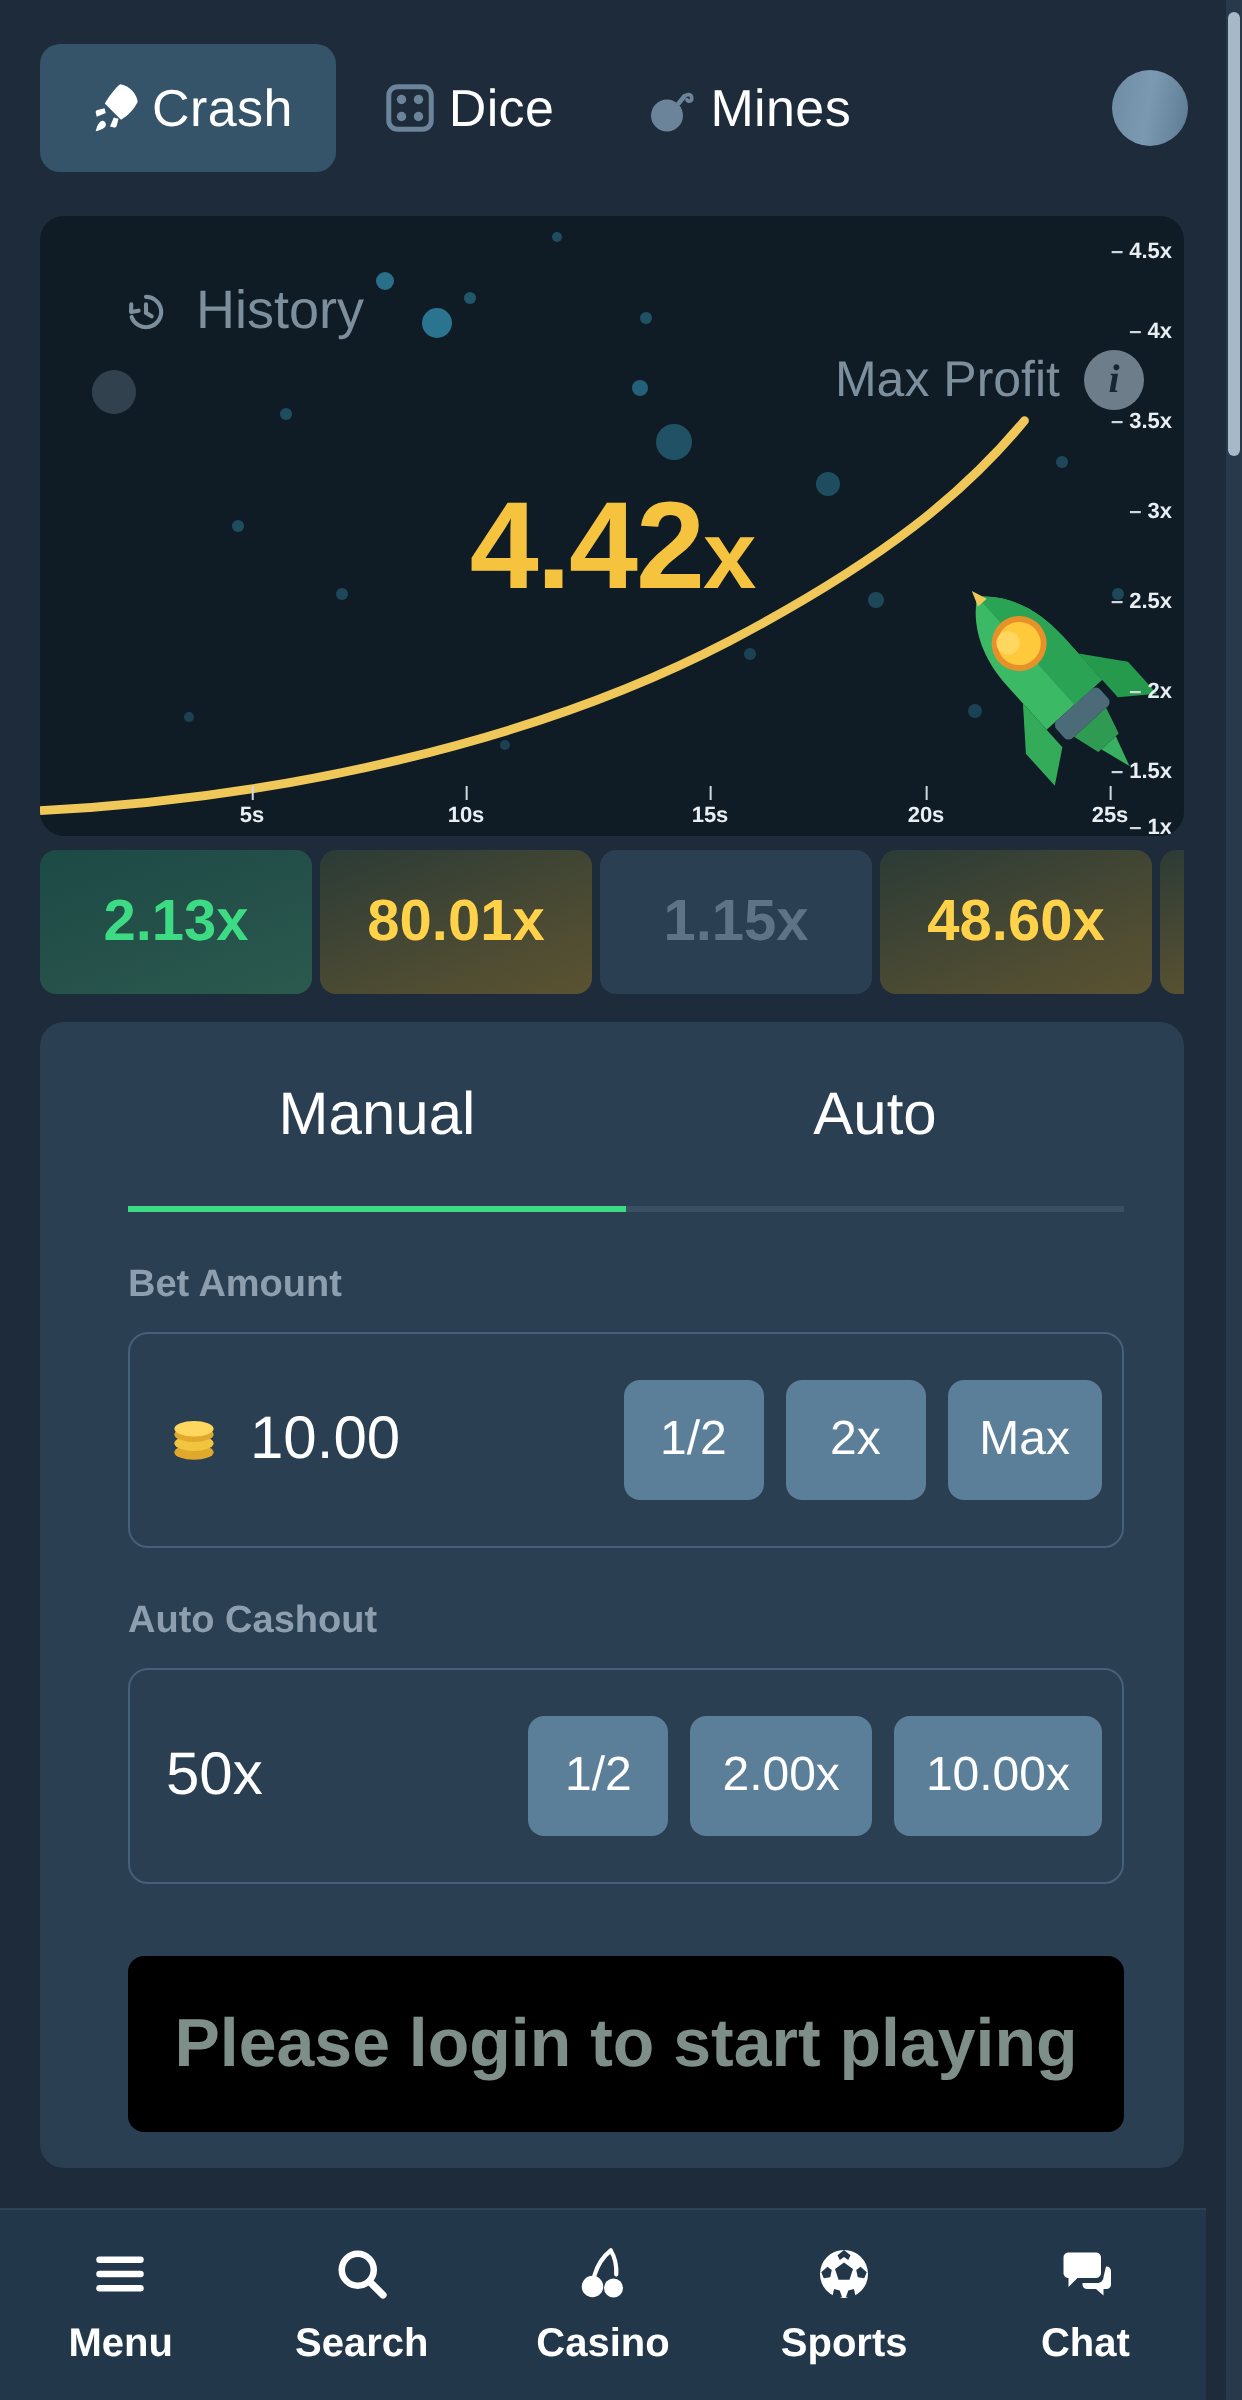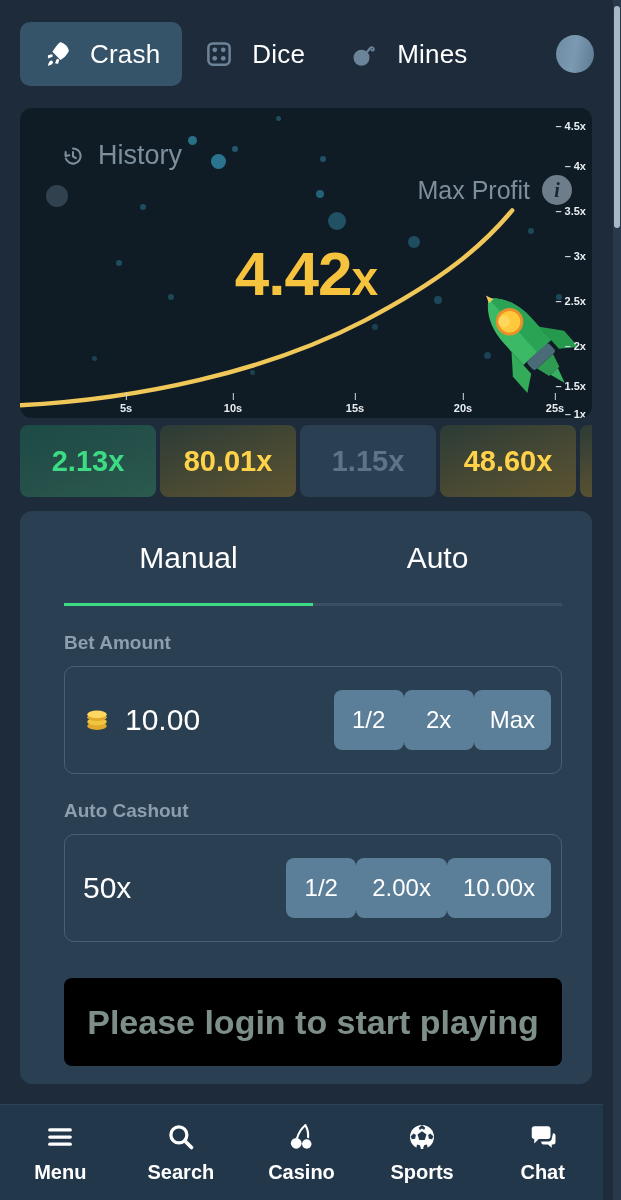--- a/index.html
+++ b/index.html
@@ -22,21 +22,21 @@
   }
 
   #app { position: absolute; inset: 0 9px 0 0; }
 
   
   #game-tabs {
     display: flex; align-items: center;
     height: 108px; padding: 0 18px 0 20px; gap: 0;
   }
   .game-tab {
-    display: flex; align-items: center; gap: 18px;
+    display: flex; align-items: center; gap: 4px;
     height: 64px; padding: 0 22px; border-radius: 10px;
     color: #ffffff; font-size: 26px; letter-spacing: .2px;
   }
   .game-tab.active { background: #355469; }
   .tab-ico { width: 30px; height: 30px; display:block; }
   .tab-spacer { flex: 1; }
   #avatar {
     width: 38px; height: 38px; border-radius: 50%;
     background: linear-gradient(100deg,#6e8ba4 0%,#7b9ab1 48%,#5d7a92 100%);
   }
@@ -126,21 +126,21 @@
     color: #8d9eae; font-size: 19px; font-weight: bold;
     margin: 26px 0 12px 30px;
   }
   .input-row {
     margin: 0 30px; height: 108px; border-radius: 10px;
     border: 1px solid #46607a; display: flex; align-items: center;
     padding: 0 10px 0 18px;
   }
   .input-value { color: #ffffff; font-size: 30px; flex: 1; display: flex; align-items: center; gap: 14px; }
   .coin-ico { width: 28px; height: 28px; display: block; }
-  .quick-btns { display: flex; }
+  .quick-btns { display: flex; gap: 11px; }
   .qbtn {
     height: 60px; min-width: 70px; padding: 0 16px; border-radius: 8px;
     background: #5b7e99; color: #ffffff; font-size: 24px;
     display: flex; align-items: center; justify-content: center;
   }
 
   #login-btn {
     margin: 36px 30px 0 30px; height: 88px; border-radius: 8px;
     background: #000000; color: #7d8f88;
     font-size: 34px; font-weight: bold;

